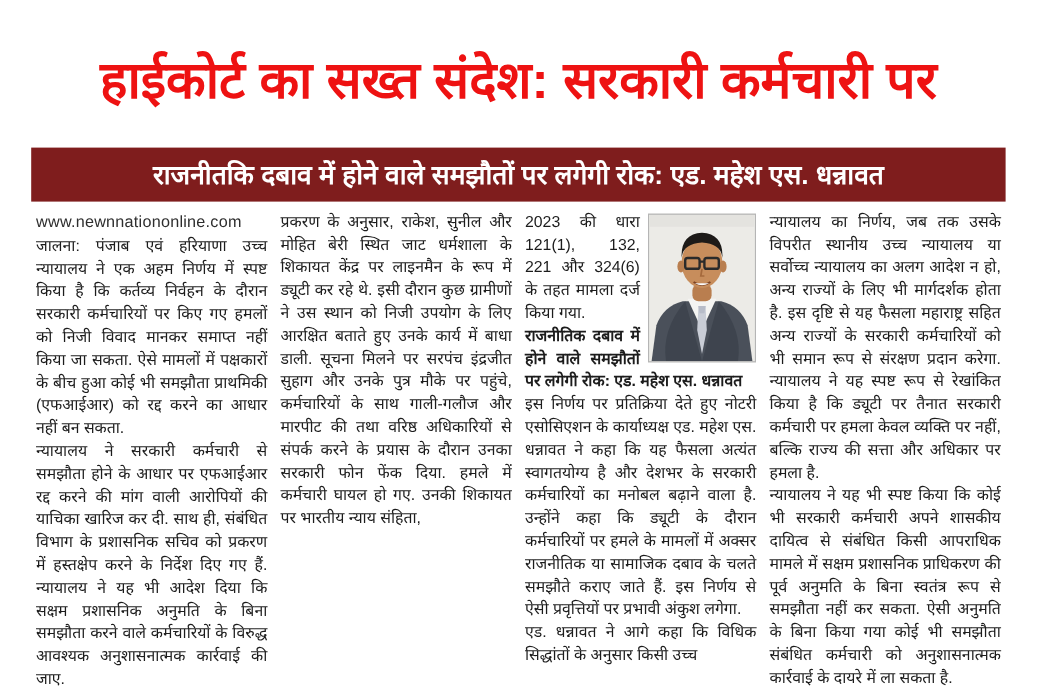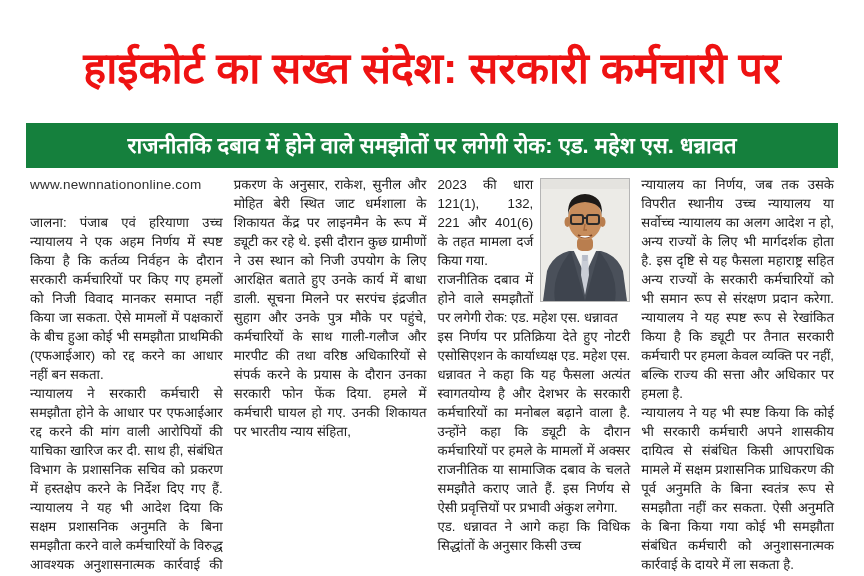--- a/index.html
+++ b/index.html
@@ -15,21 +15,21 @@
     text-align:center;
     font-weight:bold;
     color:#ee1212;
     font-size:43px;
     line-height:1.22;
     letter-spacing:0;
   }
   .headline .hl-line { display:block; white-space:nowrap; }
   .subhead-bar {
     margin:10px 26px 0 26px;
-    background:#15803d;
+    background:#7f1d1d;
     color:#ffffff;
     text-align:center;
     font-weight:bold;
     font-size:22px;
     padding:6px 4px 9px 4px;
   }
   .body-cols {
     display:flex;
     gap:11px;
     padding:7px 30px 0 30px;
@@ -41,24 +41,24 @@
     text-align:justify;
     font-size:13.2px;
     line-height:19px;
     color:#1c1c1c;
   }
   .col p { margin:0; }
   .website-line {
     text-align:left;
     color:#2e2e2e;
     font-size:13.5px;
-    margin-bottom:19px;
+    margin-bottom:1px;
     letter-spacing:.2px;
   }
-  .bold-subhead { font-weight:normal; }
+  .bold-subhead { font-weight:bold; }
   .photo-frame {
     float:right;
     width:88px;
     height:122px;
     margin:3px 0 5px 7px;
     border:1px solid #b5b5b5;
     background:#ecebe7;
     overflow:hidden;
   }
   .photo-frame svg { display:block; }
@@ -114,21 +114,21 @@
 
         <rect x="30" y="36" width="12" height="9" rx="2" fill="none" stroke="#2a2a2a" stroke-width="2"></rect>
         <rect x="46" y="36" width="12" height="9" rx="2" fill="none" stroke="#2a2a2a" stroke-width="2"></rect>
         <line x1="42" y1="39" x2="46" y2="39" stroke="#2a2a2a" stroke-width="2"></line>
 
         <path d="M44 45 L43 51 L46 51" fill="none" stroke="#a5693c" stroke-width="1.4"></path>
         <path d="M37 56 Q44 61 51 56" fill="none" stroke="#7d4424" stroke-width="1.6"></path>
         <path d="M38 57 Q44 60.5 50 57" fill="#fdfdfd" stroke="none"></path>
       </svg>
     </div>
-    <p>2023 की धारा 121(1), 132, 221 और 401(6) के तहत मामला दर्ज किया गया.</p>
+    <p>2023 की धारा 121(1), 132, 221 और 324(6) के तहत मामला दर्ज किया गया.</p>
     <p class="bold-subhead">राजनीतिक दबाव में होने वाले समझौतों पर लगेगी रोक: एड. महेश एस. धन्नावत</p>
     <p>इस निर्णय पर प्रतिक्रिया देते हुए नोटरी एसोसिएशन के कार्याध्यक्ष एड. महेश एस. धन्नावत ने कहा कि यह फैसला अत्यंत स्वागतयोग्य है और देशभर के सरकारी कर्मचारियों का मनोबल बढ़ाने वाला है. उन्होंने कहा कि ड्यूटी के दौरान कर्मचारियों पर हमले के मामलों में अक्सर राजनीतिक या सामाजिक दबाव के चलते समझौते कराए जाते हैं. इस निर्णय से ऐसी प्रवृत्तियों पर प्रभावी अंकुश लगेगा.</p>
     <p>एड. धन्नावत ने आगे कहा कि विधिक सिद्धांतों के अनुसार किसी उच्च</p>
   </div>
 
   <div class="col">
     <p>न्यायालय का निर्णय, जब तक उसके विपरीत स्थानीय उच्च न्यायालय या सर्वोच्च न्यायालय का अलग आदेश न हो, अन्य राज्यों के लिए भी मार्गदर्शक होता है. इस दृष्टि से यह फैसला महाराष्ट्र सहित अन्य राज्यों के सरकारी कर्मचारियों को भी समान रूप से संरक्षण प्रदान करेगा. न्यायालय ने यह स्पष्ट रूप से रेखांकित किया है कि ड्यूटी पर तैनात सरकारी कर्मचारी पर हमला केवल व्यक्ति पर नहीं, बल्कि राज्य की सत्ता और अधिकार पर हमला है.</p>
     <p>न्यायालय ने यह भी स्पष्ट किया कि कोई भी सरकारी कर्मचारी अपने शासकीय दायित्व से संबंधित किसी आपराधिक मामले में सक्षम प्रशासनिक प्राधिकरण की पूर्व अनुमति के बिना स्वतंत्र रूप से समझौता नहीं कर सकता. ऐसी अनुमति के बिना किया गया कोई भी समझौता संबंधित कर्मचारी को अनुशासनात्मक कार्रवाई के दायरे में ला सकता है.</p>
   </div>
 

